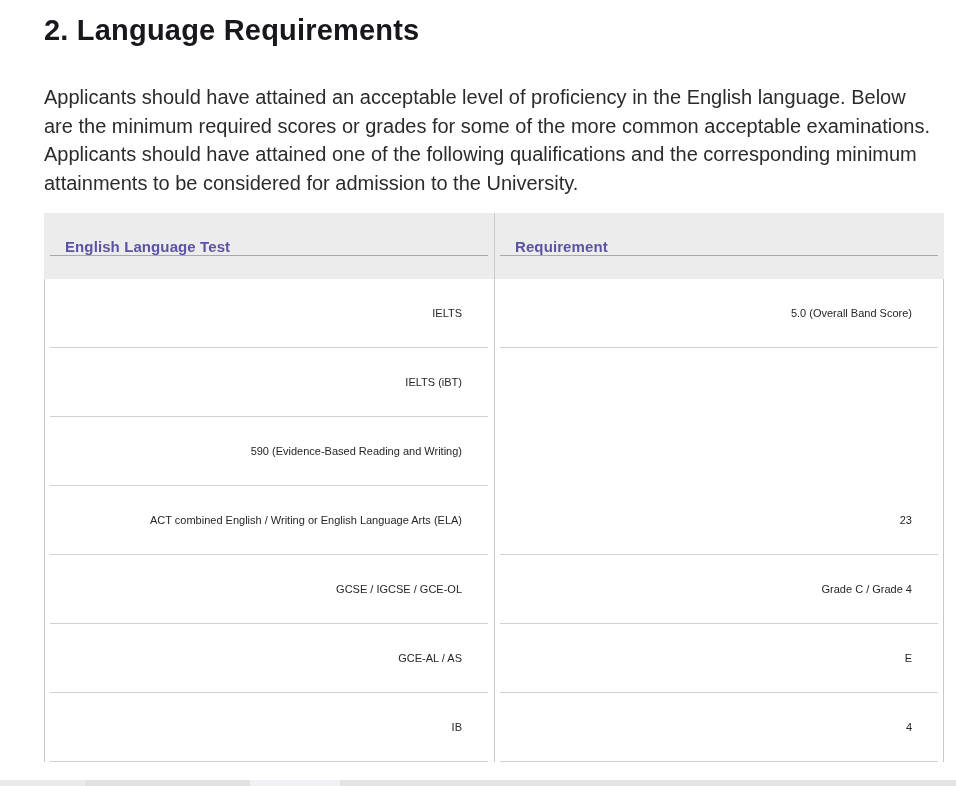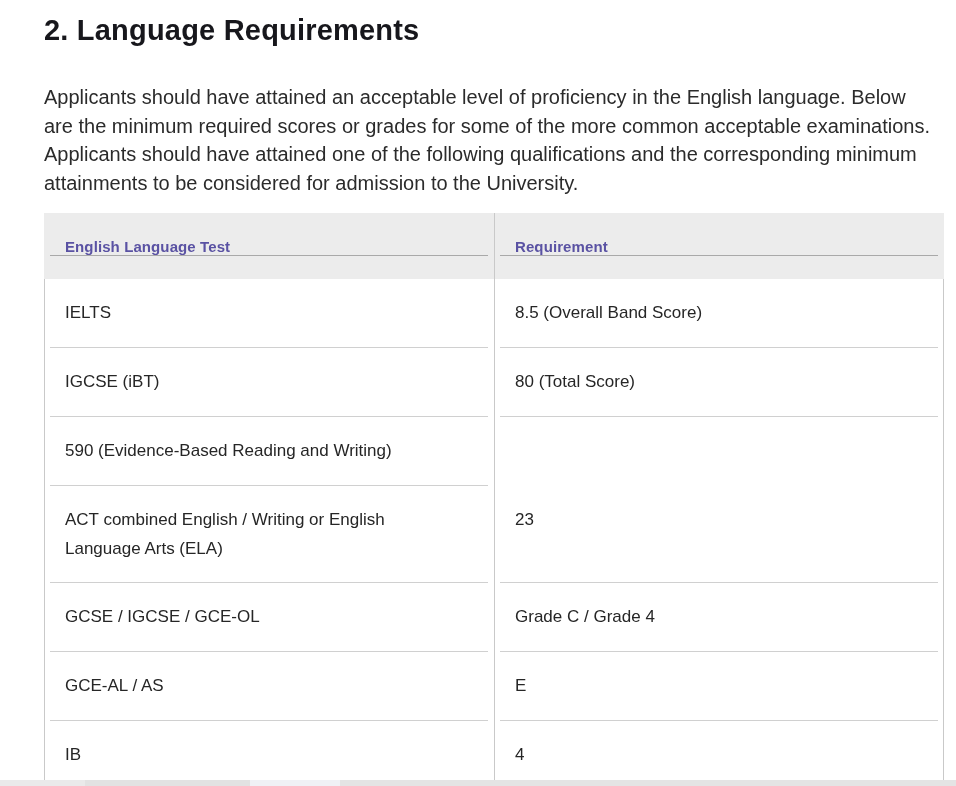--- a/index.html
+++ b/index.html
@@ -73,24 +73,25 @@
   }
   .thead .cell::after{
     content:"";
     position:absolute;
     left:6px;right:6px;bottom:-1px;
     height:1px;
     background:var(--header-border);
   }
   .td{
     padding:20px 32px 20px 21px;
-    font-size:17px;
+    font-size:11px;
     line-height:28.5px;
     color:var(--cell-color);
     min-height:69px;
+    text-align:right;
   }
   .td::after{
     content:"";
     position:absolute;
     left:6px;right:6px;bottom:0;
     height:1px;
     background:var(--row-border);
   }
 
   .bottom-strip{
@@ -118,26 +119,25 @@
     <div class="req-table">
       <div class="v-divider"></div>
 
       <div class="trow thead">
         <div class="cell th">English Language Test</div>
         <div class="cell th">Requirement</div>
       </div>
 
       <div class="trow">
         <div class="cell td">IELTS</div>
-        <div class="cell td">8.5 (Overall Band Score)</div>
+        <div class="cell td">5.0 (Overall Band Score)</div>
       </div>
 
       <div class="trow">
-        <div class="cell td">IGCSE (iBT)</div>
-        <div class="cell td">80 (Total Score)</div>
+        <div class="cell td">IELTS (iBT)</div>
       </div>
 
       <div class="trow">
         <div class="cell td">590 (Evidence-Based Reading and Writing)</div>
       </div>
 
       <div class="trow">
         <div class="cell td">ACT combined English / Writing or English Language Arts (ELA)</div>
         <div class="cell td">23</div>
       </div>

